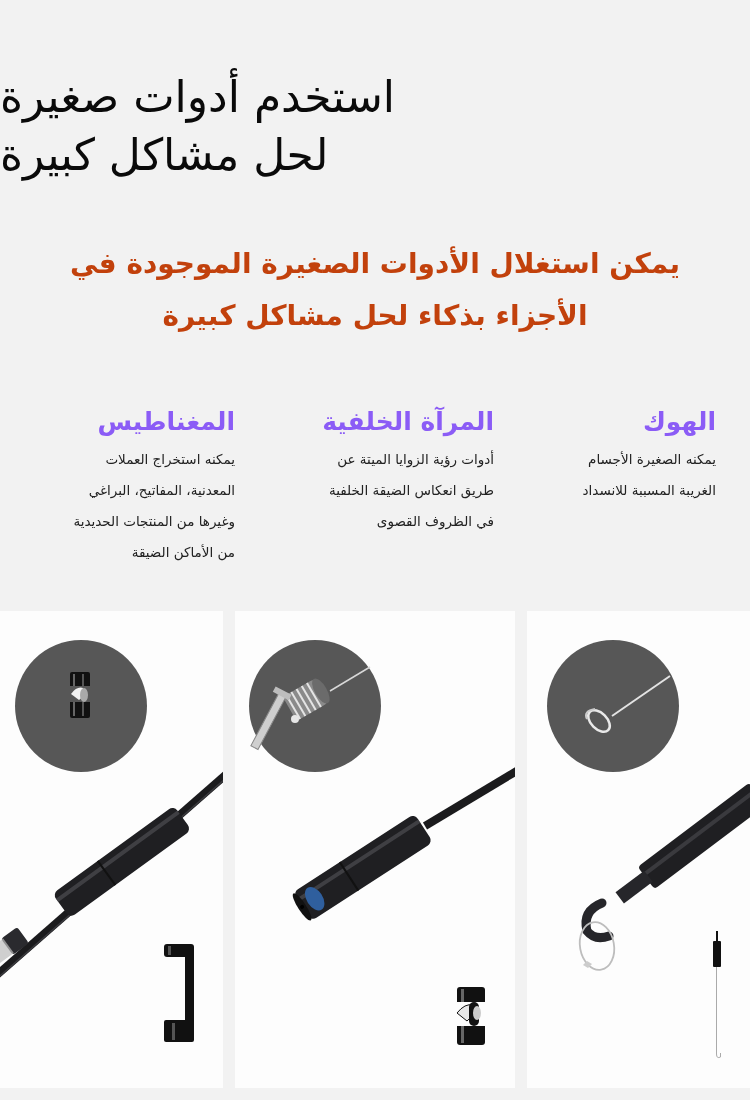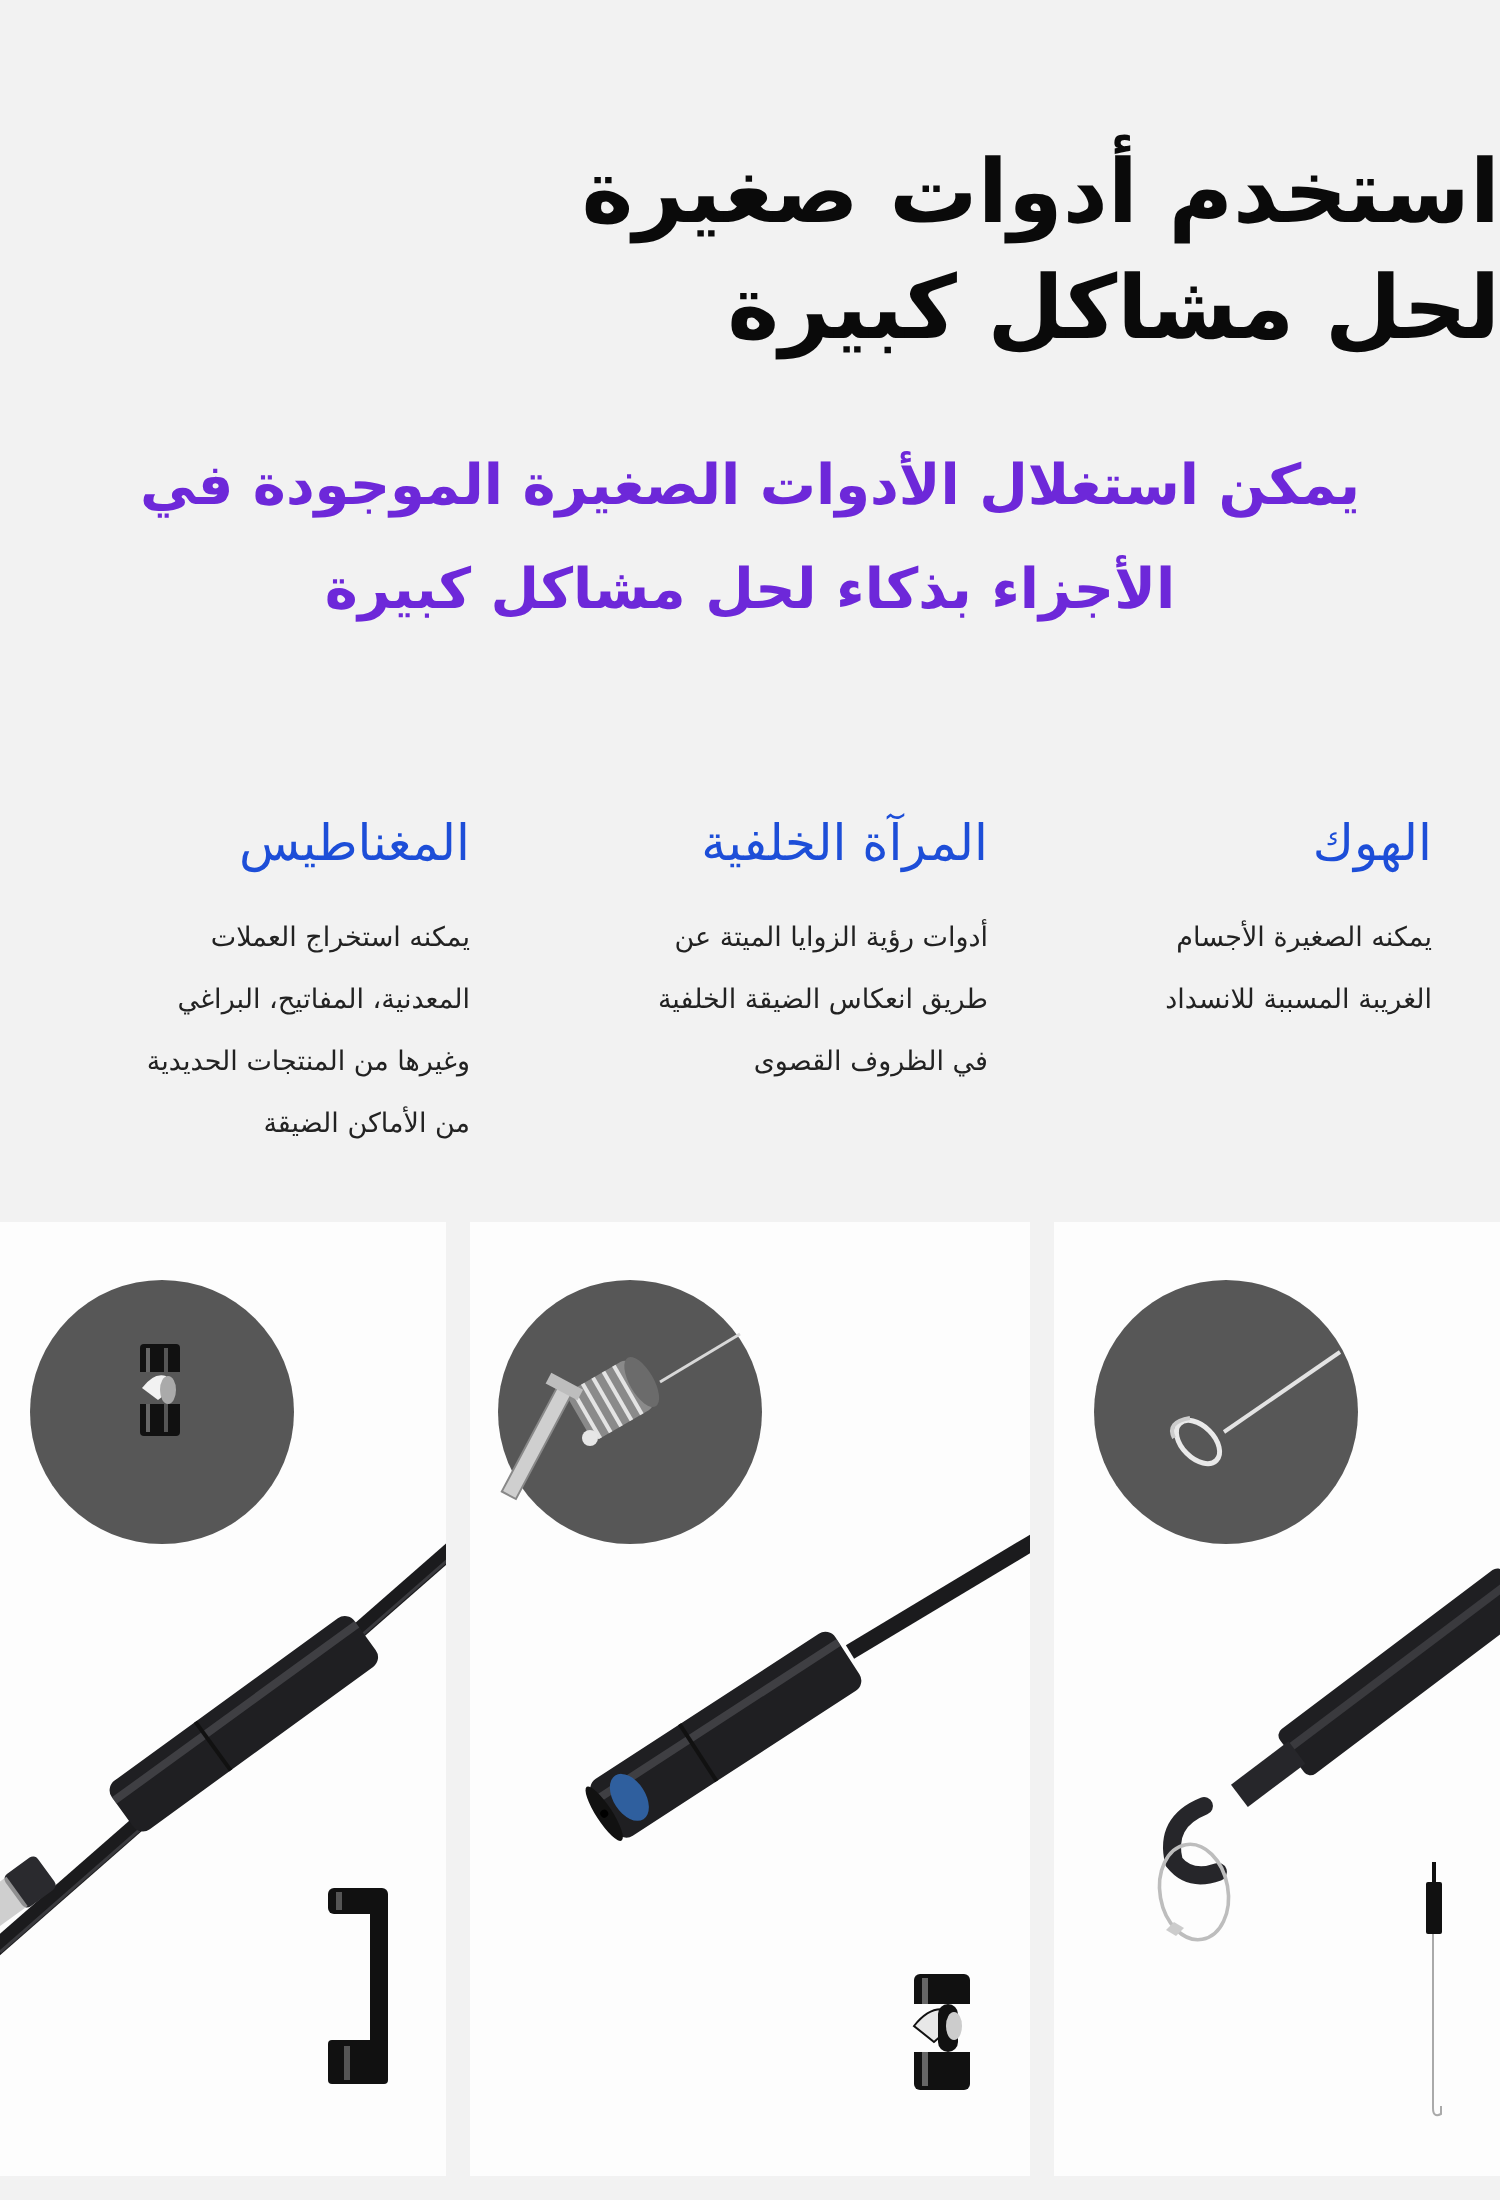--- a/index.html
+++ b/index.html
@@ -5,36 +5,35 @@
     html, body { margin: 0; padding: 0; }
     body {
       width: 750px; height: 1100px; overflow: hidden;
       background: #f2f2f2;
       font-family: "DejaVu Sans", sans-serif;
       color: #111;
       position: relative;
     }
     .headline {
       position: absolute; left: 0; top: 68px; width: 750px;
-      text-align: right; direction: rtl;
-      font-size: 44px; font-weight: bold; line-height: 58px;
+      text-align: left; direction: rtl;
+      font-size: 44px; font-weight: normal; line-height: 58px;
       color: #0a0a0a;
     }
     .subhead {
-      position: absolute; left: 0; top: 217px; width: 750px;
+      position: absolute; left: 0; top: 238px; width: 750px;
       text-align: center; direction: rtl;
       font-size: 28px; font-weight: bold; line-height: 52px;
-      color: #6d28d9;
+      color: #c2410c;
     }
     .feature {
       position: absolute; top: 400px; direction: rtl; text-align: right;
     }
     .feature .title {
-      font-size: 25px; font-weight: normal; line-height: 44px; color: #1d4ed8;
-      margin-bottom: 10px;
+      font-size: 25px; font-weight: bold; line-height: 44px; color: #8b5cf6;
     }
     .feature .desc {
       font-size: 13.5px; font-weight: normal; line-height: 31px; color: #222;
     }
     .f-hook { right: 34px; width: 200px; }
     .f-mirror { right: 256px; width: 240px; }
     .f-magnet { right: 515px; width: 225px; }
 
     .panel {
       position: absolute; top: 611px; height: 477px;

